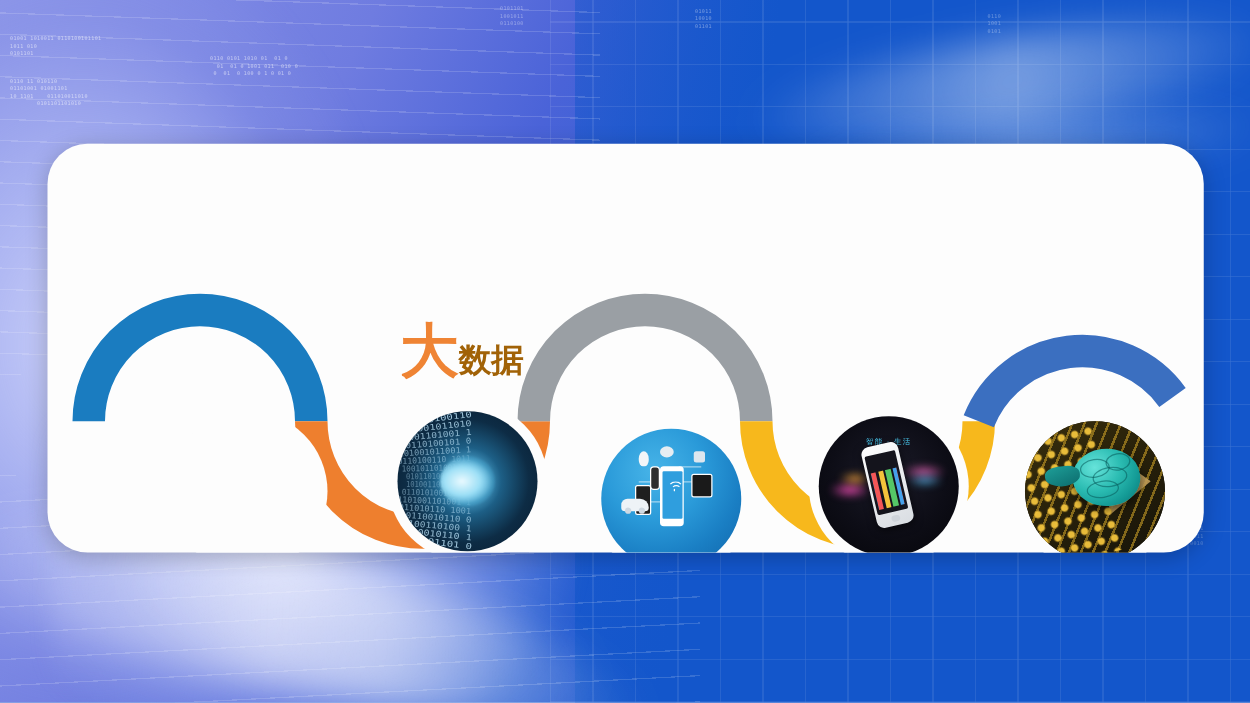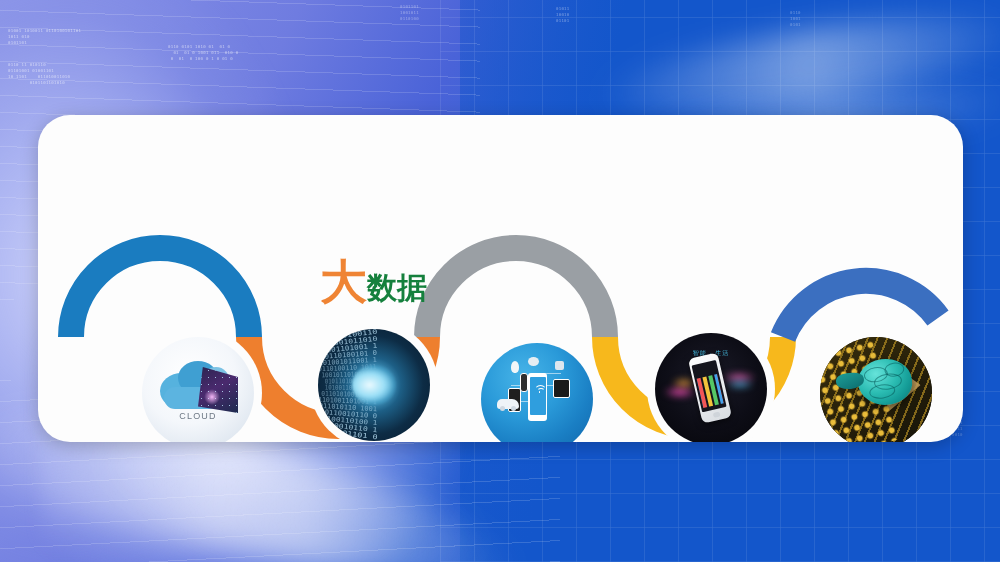--- a/index.html
+++ b/index.html
@@ -169,21 +169,21 @@
     background:linear-gradient(160deg,#1e9e98,#0c6d6e);transform:rotate(-6deg);}
 
   
   .label{position:absolute;white-space:nowrap;font-weight:bold;letter-spacing:0;
     font-family:"DejaVu Sans","Liberation Sans",sans-serif;}
   .lb-big{font-size:46px;line-height:1;}
   .lb-sm{font-size:25px;line-height:1;}
 
   .l-data{left:282px;top:143px;color:#e8803a;}
   .l-data .lb-big{font-size:47px;color:#ef8434;}
-  .l-data .lb-sm{font-size:30px;color:#15803d;}
+  .l-data .lb-sm{font-size:26px;color:#a16207;}
 
   .l-mob{left:594px;top:138px;}
   .l-mob .lb-big{font-size:50px;color:#f5b21e;}
   .l-mob .lb-sm{font-size:27px;color:#f0bb3e;}
 
   .label > span{vertical-align:baseline;}
 </style>
 </head>
 <body>
 
@@ -236,33 +236,20 @@
       <path d="M 211 222 A 89 89 0 0 0 389 222" fill="none" stroke="#ee7f2e" stroke-width="26" stroke-linecap="butt"></path>
 
       <path d="M 389 222 A 89 89 0 0 1 567 222" fill="none" stroke="#9a9fa4" stroke-width="26" stroke-linecap="butt"></path>
 
       <path d="M 567 222 A 89 89 0 0 0 745 222" fill="none" stroke="#f7b81c" stroke-width="26" stroke-linecap="butt"></path>
 
       <path d="M 745 222 A 89 89 0 0 1 900 203" fill="none" stroke="#3b6fc0" stroke-width="26" stroke-linecap="butt"></path>
     </svg>
 
     <div class="node-ring" style="left:96px;top:214px;width:128px;height:128px;"></div>
-    <div class="node n-cloud">
-      <div class="cloud-shape">
-        <div class="cloud-cap cc1"></div>
-        <div class="cloud-cap cc2"></div>
-        <div class="cloud-cap cc3"></div>
-        <div class="cloud-cap cc4"></div>
-        <div class="chip-wedge">
-            <div class="chip-dots"></div>
-            <div class="chip-glow"></div>
-          </div>
-      </div>
-      <div class="cloud-label">CLOUD</div>
-    </div>
 
     <div class="node-ring" style="left:272px;top:206px;width:128px;height:128px;"></div>
     <div class="node n-data">
       <div class="bits"><span style="transform: rotate(-7deg) scaleX(1.3); opacity: 1;">101100110100110</span><span style="transform: rotate(-6.07deg) scaleX(1.24); opacity: 0.93;">0110 1001011010</span><span style="transform: rotate(-5.13deg) scaleX(1.18); opacity: 0.85;">1011001101001 1</span><span style="transform: rotate(-4.2deg) scaleX(1.12); opacity: 0.78;">0010110100101 0</span><span style="transform: rotate(-3.27deg) scaleX(1.06); opacity: 0.71;">1101001011001 1</span><span style="transform: rotate(-2.33deg) scaleX(1); opacity: 0.63;">0110100110 1011</span><span style="transform: rotate(-1.4deg) scaleX(0.94); opacity: 0.56;">1001011010011 0</span><span style="transform: rotate(-0.47deg) scaleX(0.88); opacity: 0.49;">0101101001 1010</span><span style="transform: rotate(0.47deg) scaleX(0.88); opacity: 0.49;">1010011010110 1</span><span style="transform: rotate(1.4deg) scaleX(0.94); opacity: 0.56;">0110101001011 0</span><span style="transform: rotate(2.33deg) scaleX(1); opacity: 0.63;">1101001101001 1</span><span style="transform: rotate(3.27deg) scaleX(1.06); opacity: 0.71;">0011010110 1001</span><span style="transform: rotate(4.2deg) scaleX(1.12); opacity: 0.78;">1010110010110 0</span><span style="transform: rotate(5.13deg) scaleX(1.18); opacity: 0.85;">0101100110100 1</span><span style="transform: rotate(6.07deg) scaleX(1.24); opacity: 0.93;">1011010010110 1</span><span style="transform: rotate(7deg) scaleX(1.3); opacity: 1;">0110100101101 0</span></div>
       <div class="data-core"></div>
     </div>
 
     <div class="node-ring" style="left:435px;top:220px;width:128px;height:128px;"></div>
     <div class="node n-iot">
       <div style="position:absolute;inset:0;">

